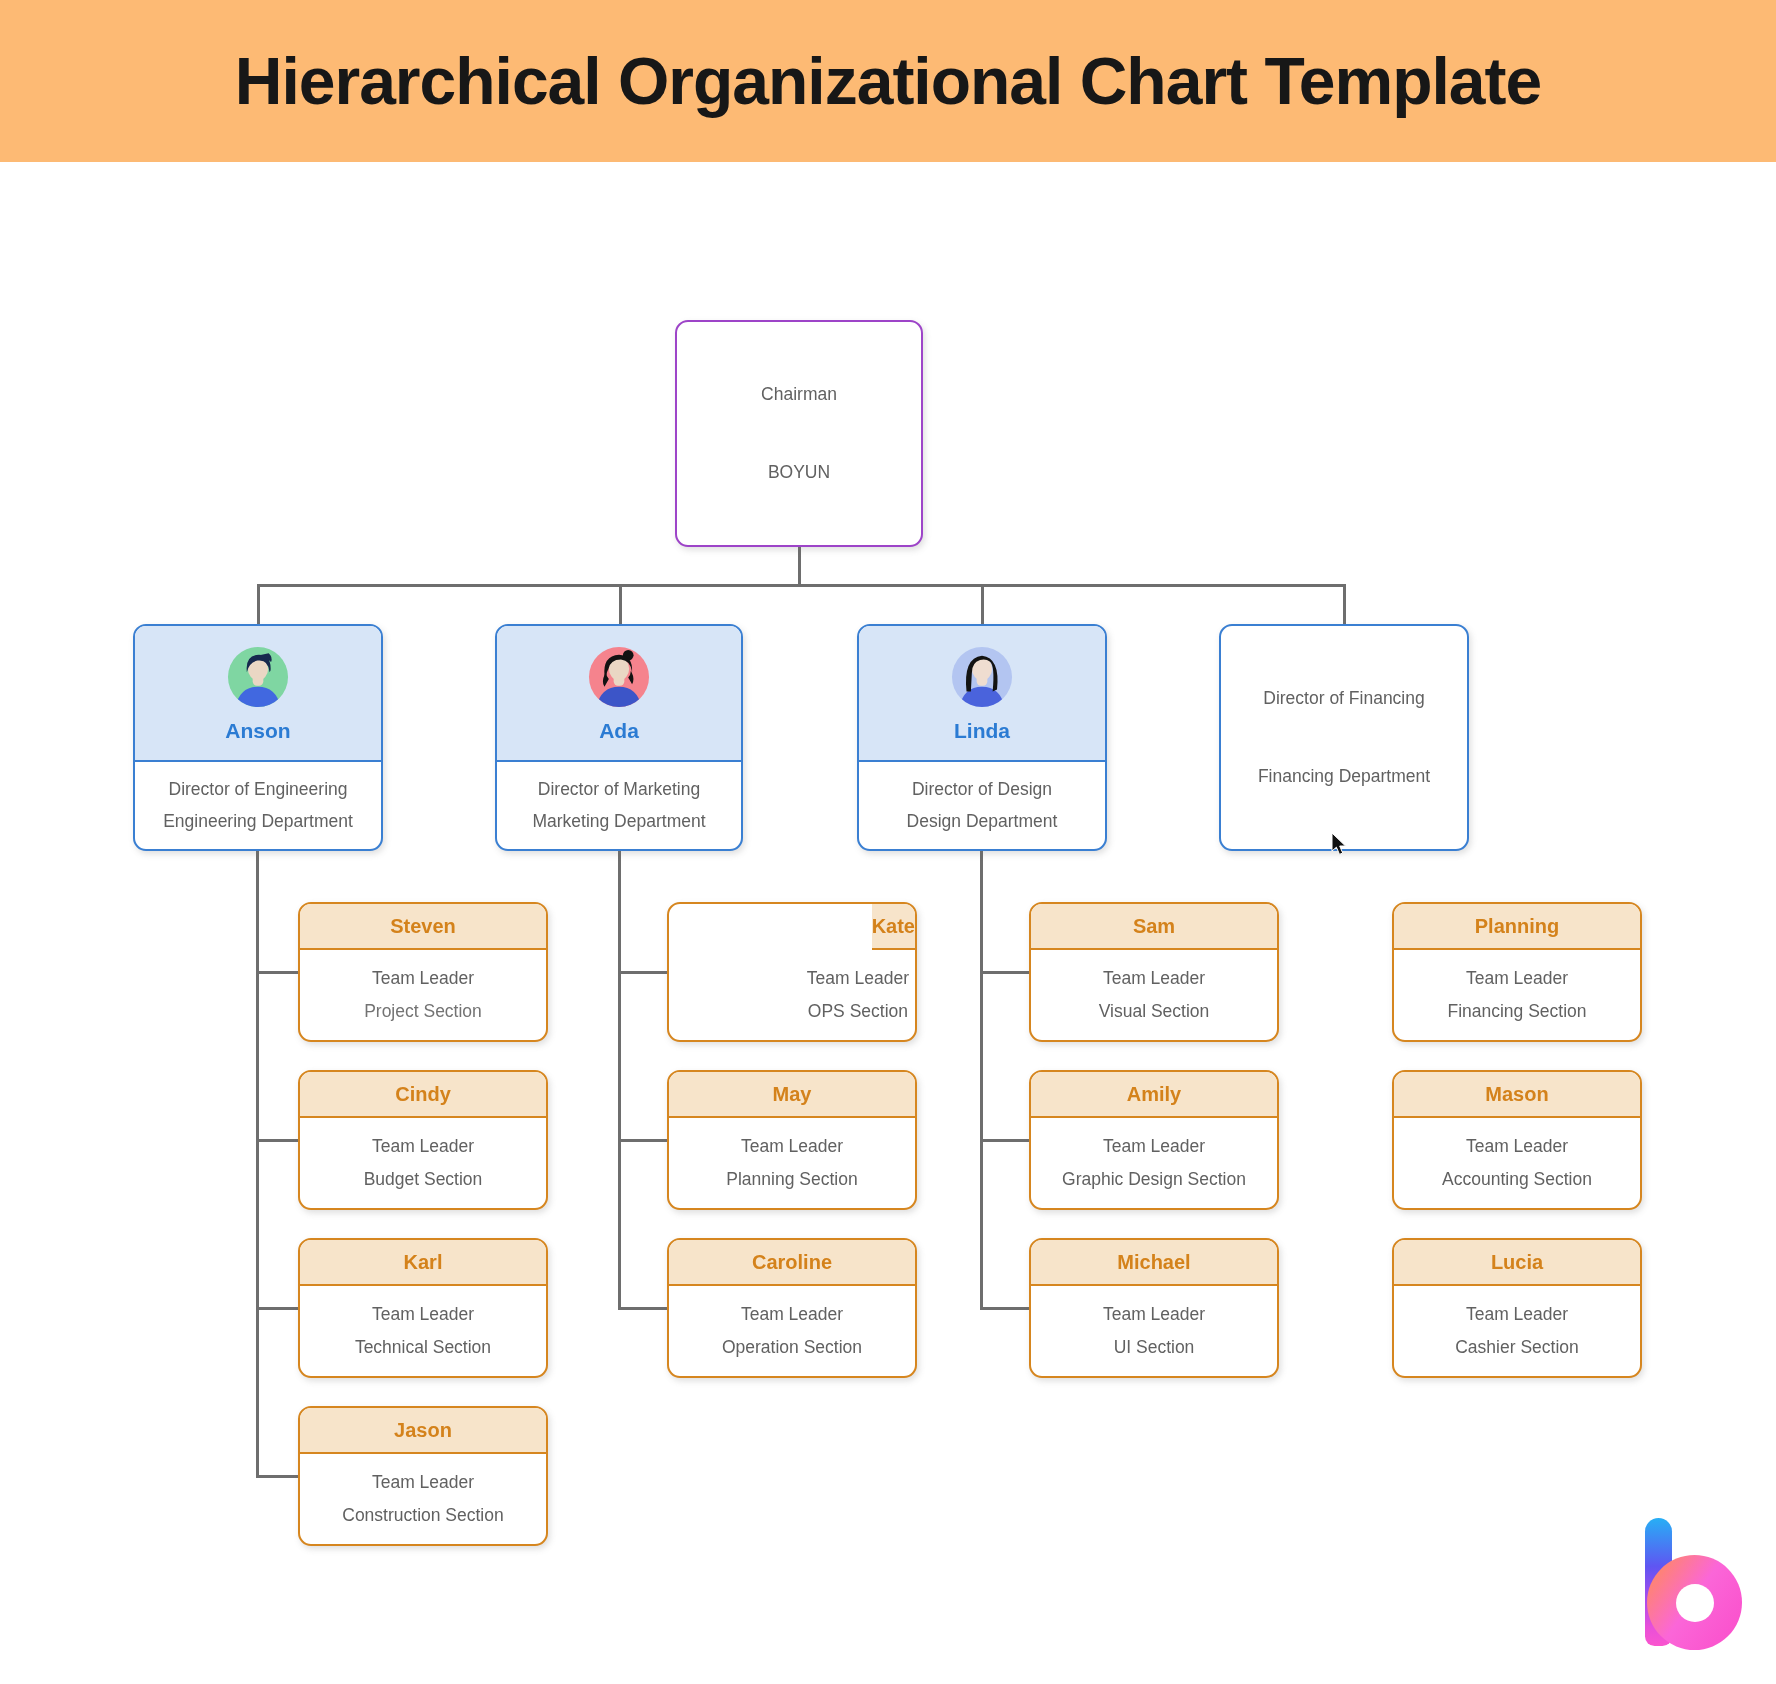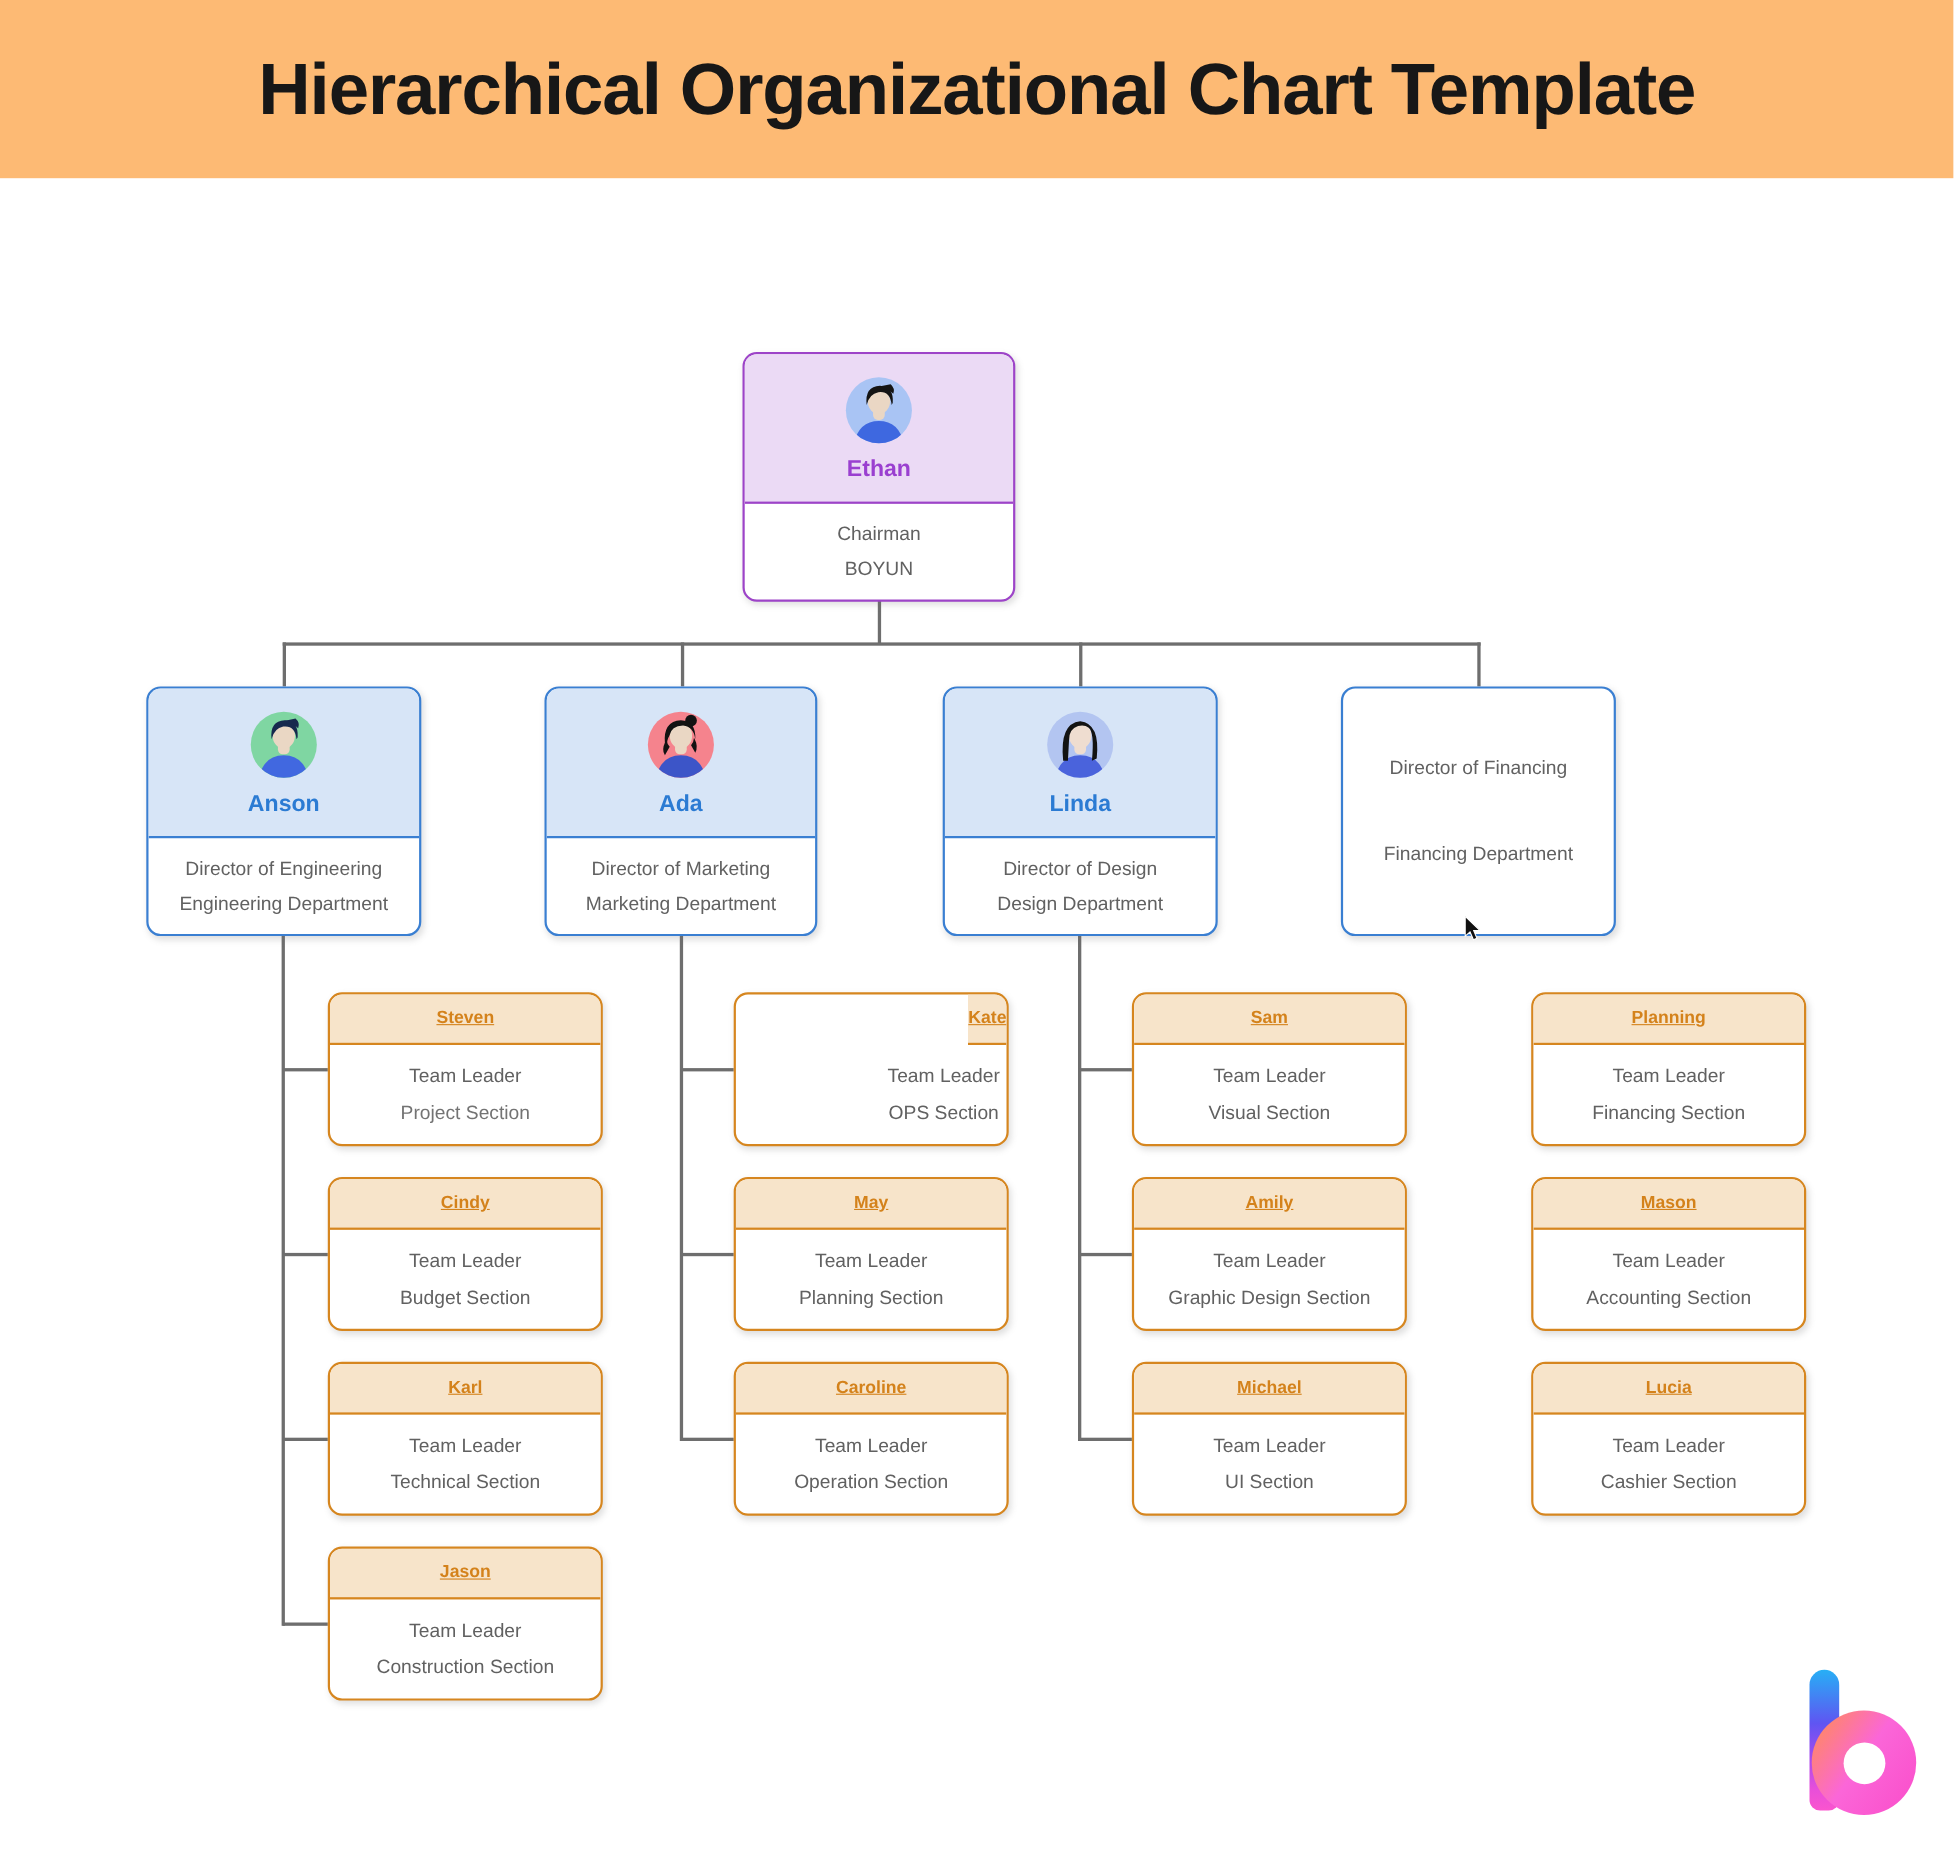--- a/index.html
+++ b/index.html
@@ -22,21 +22,21 @@
     box-shadow:2px 3px 6px rgba(110,110,110,.22);
     display:flex;flex-direction:column;overflow:hidden;box-sizing:border-box;
   }
   .card .hd{
     background:var(--hd);border-bottom:2.5px solid var(--bd);
     display:flex;flex-direction:column;align-items:center;justify-content:center;
     flex:0 0 134px;gap:12px;
   }
   .card.small .hd{flex:0 0 44px;gap:0;}
   .card .nm{font-weight:700;font-size:21px;color:var(--nm);line-height:1;}
-  .card.small .nm{font-size:16px;text-decoration:underline;}
+  .card.small .nm{font-size:20px;}
   .card .bd{flex:1;display:flex;flex-direction:column;justify-content:space-evenly;align-items:center;padding:4px 6px;}
   .card .ln{font-size:17.5px;line-height:1.1;white-space:nowrap;}
   .av{width:62px;height:62px;border-radius:50%;overflow:hidden;flex:0 0 auto;}
   .cursor{position:absolute;z-index:50;}
   .logo{position:absolute;left:1632px;top:1518px;width:110px;height:132px;}
   .logo-stem{
     position:absolute;left:13px;top:0;width:27px;height:128px;
     border-radius:14px 14px 10px 10px;
     background:linear-gradient(180deg,#27AFF5 0%,#5F55F2 38%,#A44BEE 62%,#E84FD9 85%,#FA55CE 100%);
   }
@@ -70,38 +70,20 @@
     <div class="seg" style="left: 257px; top: 1474.5px; width: 41px; height: 3px; background: rgb(110, 110, 110);"></div>
     <div class="seg" style="left: 617.5px; top: 849px; width: 3px; height: 460.5px; background: rgb(110, 110, 110);"></div>
     <div class="seg" style="left: 619px; top: 970.5px; width: 48px; height: 3px; background: rgb(110, 110, 110);"></div>
     <div class="seg" style="left: 619px; top: 1138.5px; width: 48px; height: 3px; background: rgb(110, 110, 110);"></div>
     <div class="seg" style="left: 619px; top: 1306.5px; width: 48px; height: 3px; background: rgb(110, 110, 110);"></div>
     <div class="seg" style="left: 979.5px; top: 849px; width: 3px; height: 460.5px; background: rgb(110, 110, 110);"></div>
     <div class="seg" style="left: 981px; top: 970.5px; width: 48px; height: 3px; background: rgb(110, 110, 110);"></div>
     <div class="seg" style="left: 981px; top: 1138.5px; width: 48px; height: 3px; background: rgb(110, 110, 110);"></div>
     <div class="seg" style="left: 981px; top: 1306.5px; width: 48px; height: 3px; background: rgb(110, 110, 110);"></div>
     <div class="card person" style="left: 675px; top: 320px; width: 248px; height: 227px; --bd: #9D44C8; --hd: #EBDAF5; --nm: #9A3FD0;">
-      <div class="hd">
-        <div class="av"><svg viewBox="0 0 64 64" width="62" height="62">
-    <defs>
-              <clipPath id="clip0">
-                <circle cx="32" cy="32" r="31"></circle>
-              </clipPath>
-            </defs>
-    <circle cx="32" cy="32" r="31" fill="#A9C4F4"></circle>
-    <g clip-path="url(#clip0)">
-      <rect x="26.5" y="25" width="11" height="16" rx="4.5" fill="#EAD7C4"></rect>
-      <path d="M8 66 Q12 42 32 42 Q52 42 56 66 Z" fill="#3E68E0"></path>
-      <ellipse cx="32" cy="23.5" rx="10.5" ry="12" fill="#EAD7C4"></ellipse>
-      <path d="M20.5 27 Q18.5 9.5 33 9 Q46 9.5 45 25 L44 27 Q42.5 13.5 31.5 15 Q23 16.5 20.5 27 Z" fill="#141414"></path>
-          <path d="M31 10 L43 7.5 Q47.5 11.5 45.5 16.5 Q40.5 11.5 31 12.5 Z" fill="#141414"></path>
-    </g>
-          </svg></div>
-        <div class="nm">Ethan</div>
-      </div>
       <div class="bd">
         <div class="ln" style="color: rgb(97, 97, 97);">Chairman</div>
         <div class="ln" style="color: rgb(97, 97, 97);">BOYUN</div>
       </div>
     </div>
     <div class="card person" style="left: 133px; top: 624px; width: 250px; height: 227px; --bd: #3A7FD2; --hd: #D7E5F7; --nm: #2B7BD3;">
       <div class="hd">
         <div class="av"><svg viewBox="0 0 64 64" width="62" height="62">
     <defs>
               <clipPath id="clip1">

